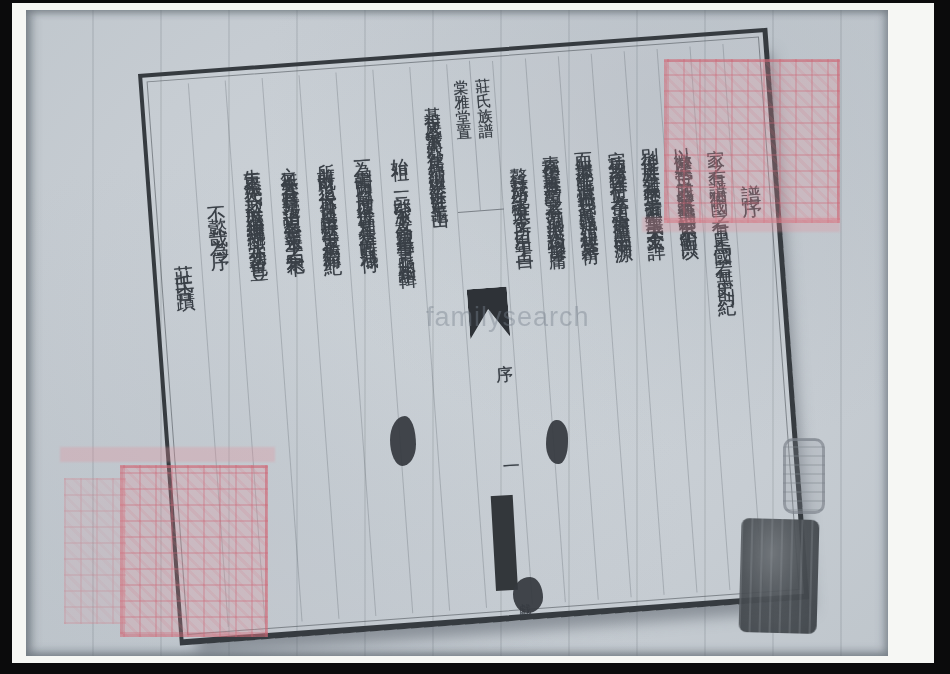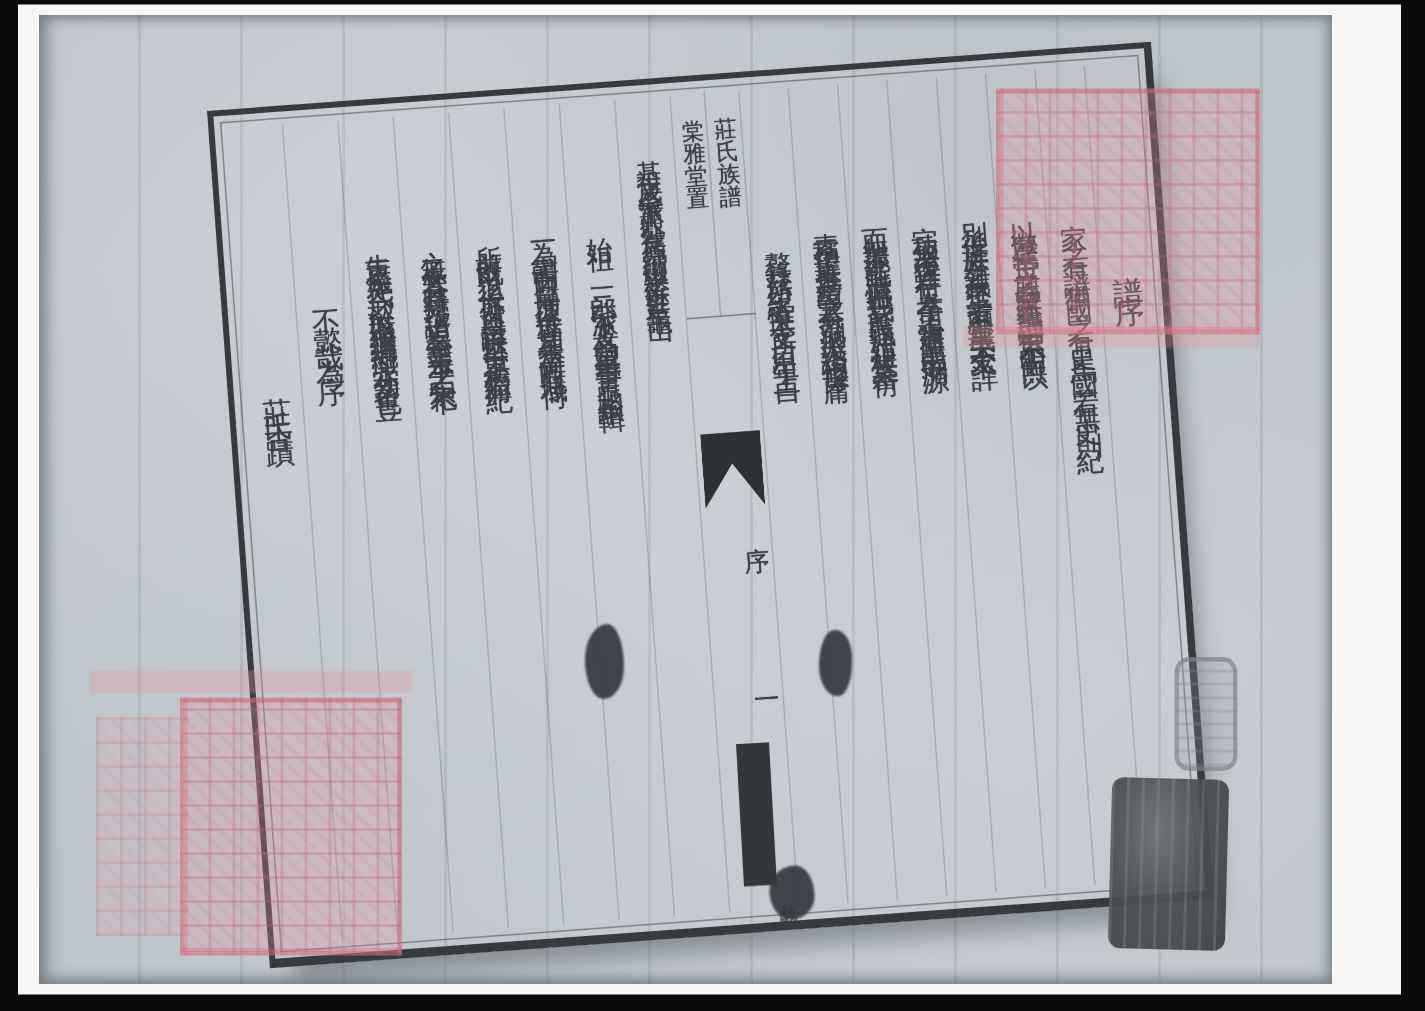--- a/index.html
+++ b/index.html
@@ -160,14 +160,15 @@
     <div class="seal-red" style="left:94px;top:455px;width:142px;height:166px;"></div>
     <div class="seal-red" style="left:38px;top:468px;width:62px;height:146px;opacity:0.55;border:none;"></div>
     <div class="seal-band" style="left:34px;top:437px;width:215px;"></div>
     <div class="seal-gray" style="left:757px;top:428px;width:36px;height:70px;"></div>
     <div class="seal-dark" style="left:714px;top:509px;width:78px;height:114px;"></div>
 
     <div class="blot blot1" style="left:364px;top:406px;width:26px;height:50px;"></div>
     <div class="blot blot2" style="left:520px;top:410px;width:22px;height:44px;"></div>
     <div class="blot blot1" style="left:487px;top:567px;width:30px;height:36px;"></div>
 
+    <div class="watermark">familysearch</div>
   </div>
 </div>
 
 </body></html>

